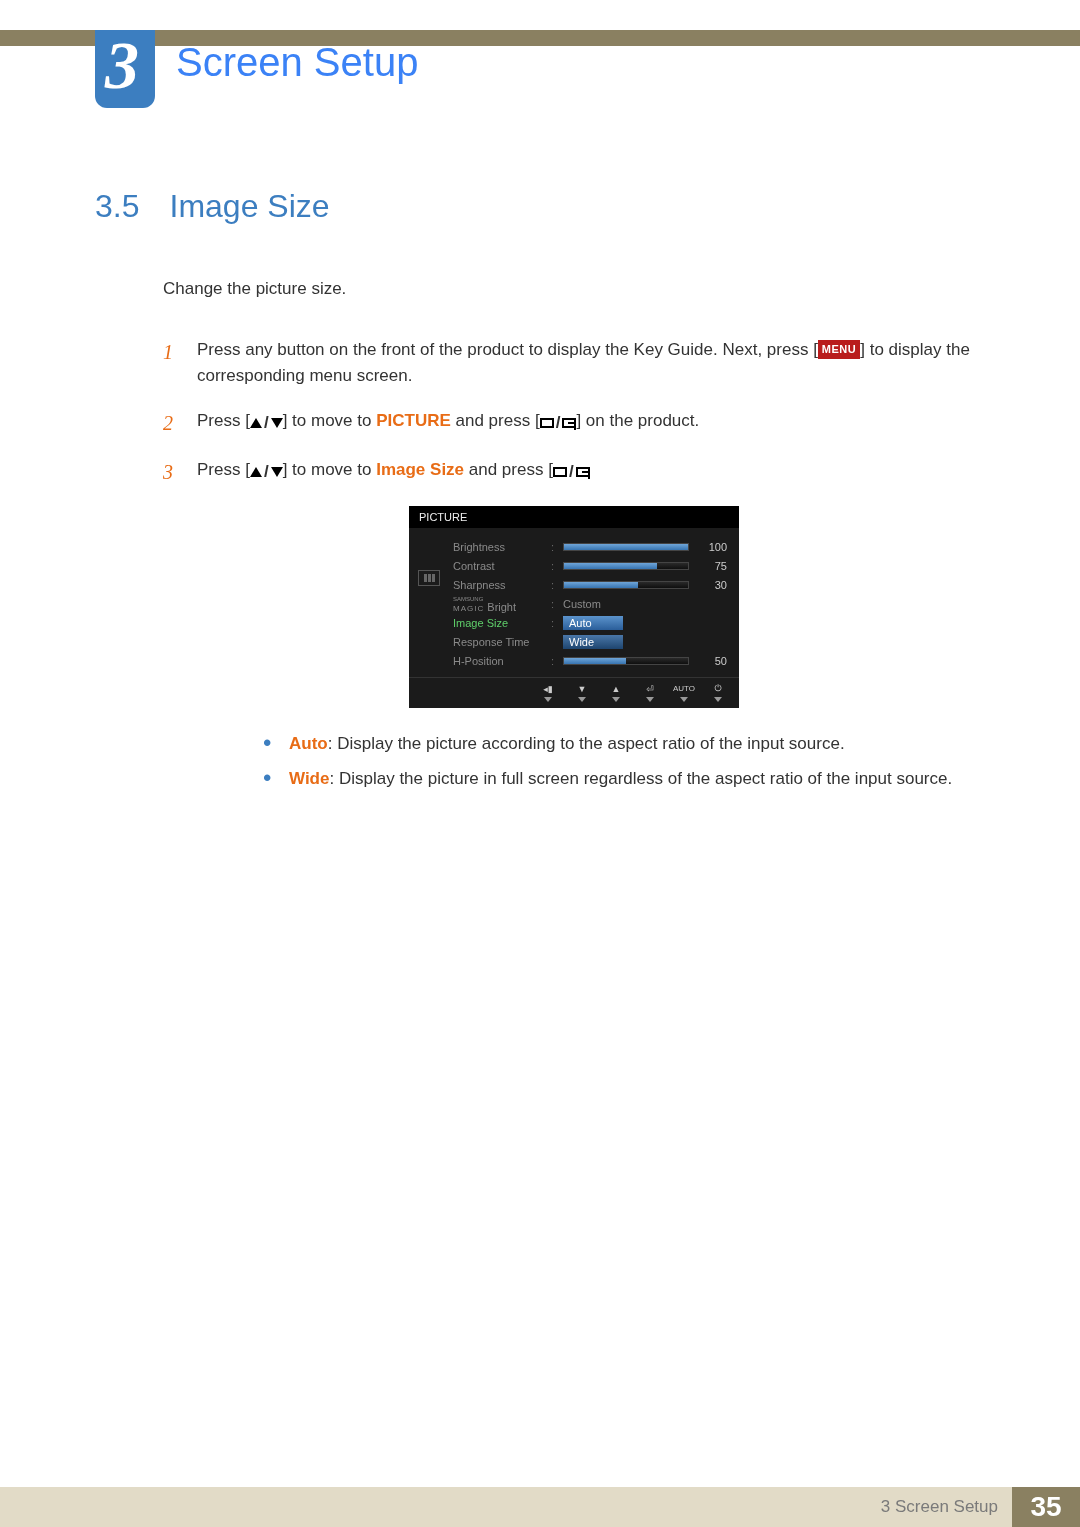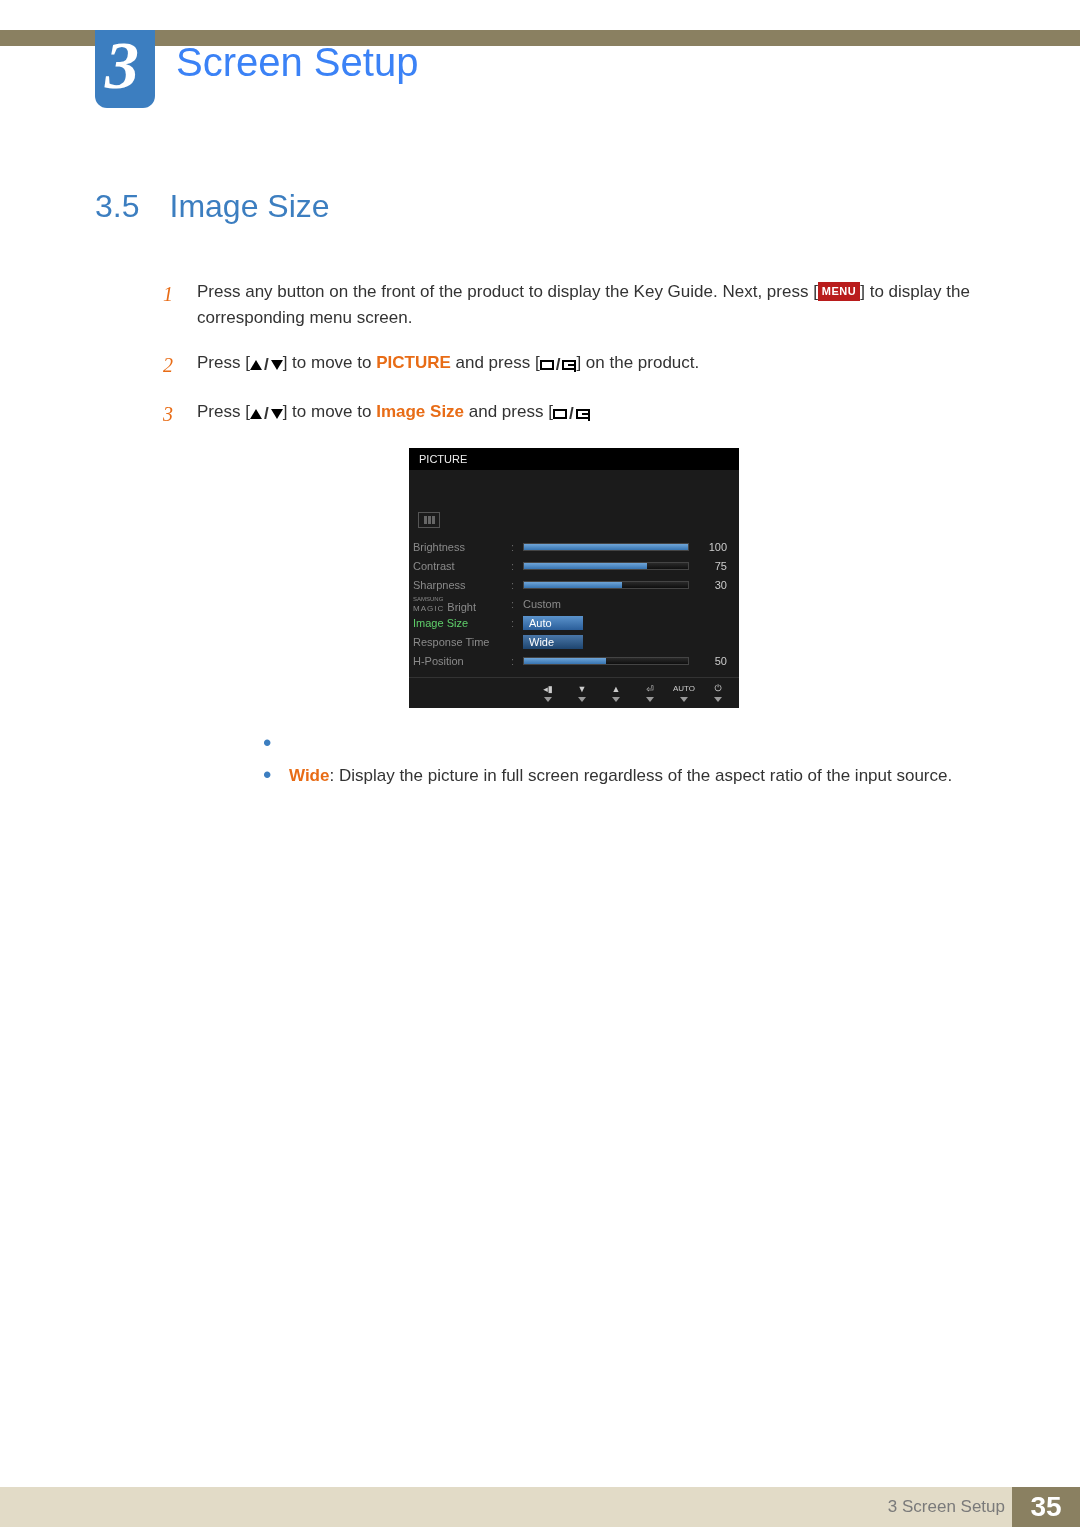--- a/index.html
+++ b/index.html
@@ -91,21 +91,21 @@
   
   .osd {
     width: 330px;
     margin: 10px auto 22px;
     background: #1b1b1b;
     color:#ccc;
     font-size: 11px;
     padding-bottom: 4px;
   }
   .osd-title { background:#000; color:#eee; font-size: 11px; padding: 5px 10px;}
-  .osd-body { display:flex;flex-direction:column; }
+  .osd-body { display:flex; }
   .osd-left {
     width: 40px;
     display:flex; flex-direction:column; align-items:center;
     padding-top:42px; gap:8px;
   }
   .osd-icon-box{
     width:22px; height:16px; border:1px solid #555;
     display:flex; align-items:center; justify-content:center; gap:1px;
   }
   .osd-icon-box span{ width:3px; height:8px; background:#666;}
@@ -137,21 +137,21 @@
   .bullets { margin-left: 100px; margin-top: 6px;}
   .bullet { display:flex; gap:16px; font-size:17px; line-height:1.7; color:#333; margin-bottom:6px;}
   .bdot { color:#3c7ec0; font-size:24px; line-height:1.1; flex:0 0 10px;}
 
   .footer-band {
     position:absolute; left:0; right:0; bottom:0; height:40px;
     background:#e2dbc7;
     display:flex; justify-content:flex-end; align-items:stretch;
   }
   .footer-label {
-    align-self:center; color:#7a7a7a; font-size:17px; padding-right:7px;
+    align-self:center; color:#7a7a7a; font-size:17px; padding-right:14px;
   }
   .footer-page {
     background:#8a8061; color:#fff;
     width:68px; display:flex; align-items:center; justify-content:center;
     font-size:28px; font-weight:bold;
   }
 </style>
 </head>
 <body>
 
@@ -160,20 +160,21 @@
   <div class="tab-num">3</div>
 </div>
 <div class="ch-title">Screen Setup</div>
 
 <div class="section">
   <div class="sec-head">
     <span class="sec-num">3.5</span>
     <span class="sec-title">Image Size</span>
   </div>
 
+  <div class="intro">Change the picture size.</div>
 
 
   <div class="steps">
 
     <div class="step">
       <div class="step-n">1</div>
       <div class="step-t">
         <span>Press any button on the front of the product to display the Key Guide. Next, press [</span><span class="menu-btn">MENU</span><span>] to display the corresponding menu screen.</span>
       </div>
     </div>
@@ -295,20 +296,21 @@
         <div class="fb">
             <div class="ico">⏻</div>
             <div class="ftri-down"></div>
           </div>
       </div>
     </div>
 
     <div class="bullets">
       <div class="bullet">
         <span class="bdot">•</span>
+        <span><b class="hl-orange">Auto</b><span>: Display the picture according to the aspect ratio of the input source.</span></span>
       </div>
       <div class="bullet">
         <span class="bdot">•</span>
         <span><b class="hl-orange">Wide</b><span>: Display the picture in full screen regardless of the aspect ratio of the input source.</span></span>
       </div>
     </div>
 
   </div>
 </div>
 

